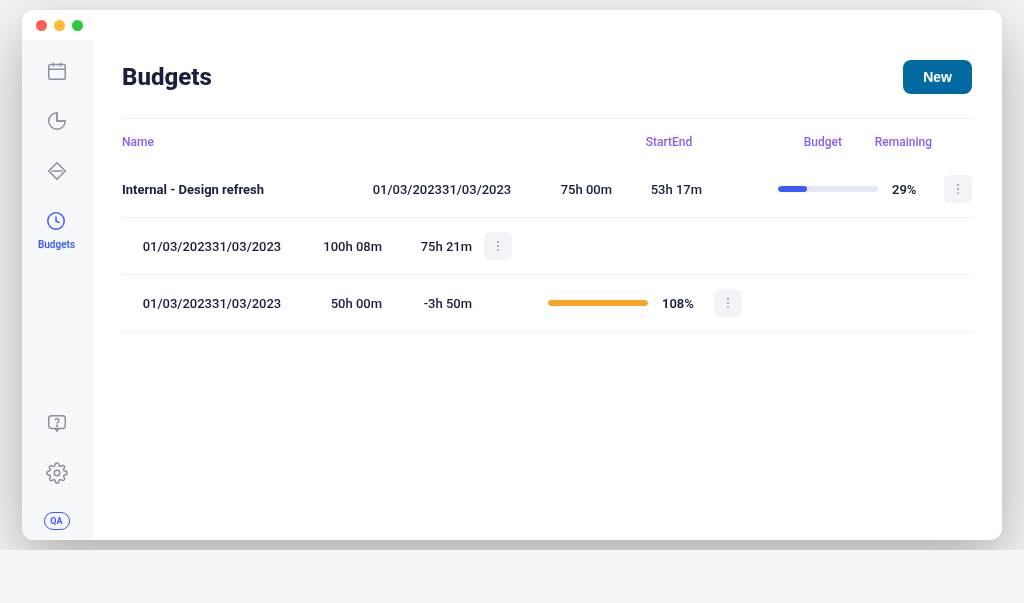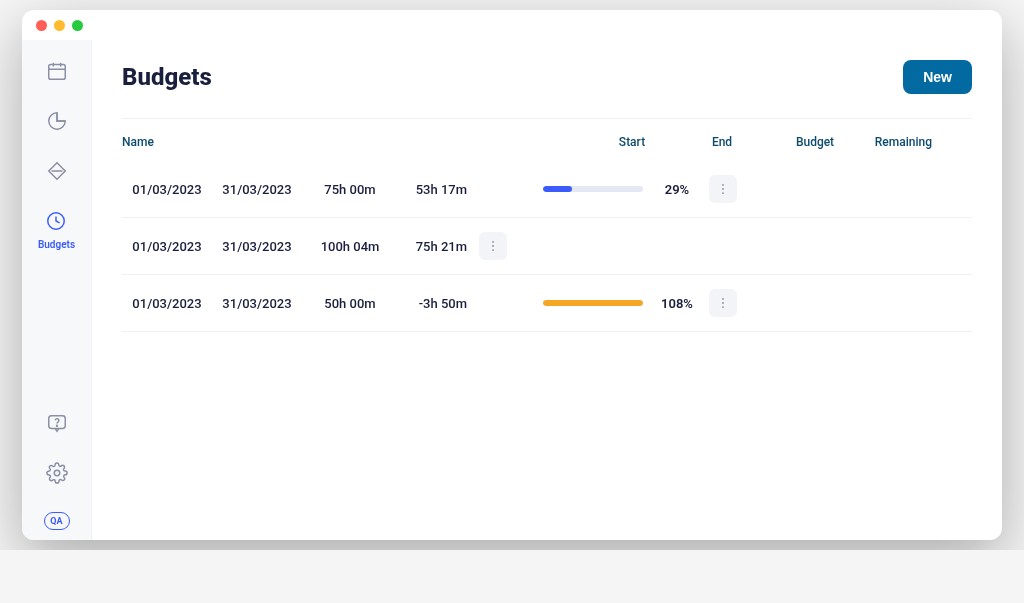--- a/index.html
+++ b/index.html
@@ -113,28 +113,28 @@
       font-size: 14px;
       font-weight: 600;
       cursor: pointer;
     }
 
     .table-head {
       display: flex;
       align-items: center;
       padding: 16px 0 12px 0;
       font-size: 12px;
-      color: #0c4a6e;
+      color: #8b5cf6;
       font-weight: 500;
     }
     .col-name { flex: 1.8; }
-    .col-start { width: 90px; text-align: center; }
-    .col-end { width: 90px; text-align: center; }
-    .col-budget { width: 80px; text-align: center; margin-left: 8px; }
-    .col-remaining { width: 77px; text-align: right; }
+    .col-start { width: 90px; text-align: right; }
+    .col-end { width: 90px; text-align: left; }
+    .col-budget { width: 80px; text-align: right; }
+    .col-remaining { width: 90px; text-align: right; }
     .col-progress { width: 230px; text-align: right; display:flex; align-items:center; justify-content:flex-end; gap:14px;}
     .col-menu { width: 40px; }
 
     .table-row {
       display: flex;
       align-items: center;
       padding: 14px 0;
       border-bottom: 1px solid #eef0f4;
       font-size: 13px;
       color: #1a1f3d;
@@ -162,21 +162,21 @@
       border-radius: 4px;
       overflow: hidden;
       position: relative;
     }
     .progress-fill {
       height: 100%;
       border-radius: 4px;
     }
     .progress-text {
       width: 40px;
-      text-align: center;
+      text-align: left;
       font-weight: 600;
       font-size: 13px;
     }
 
     .row-menu-btn {
       width: 28px;
       height: 28px;
       background: #f3f4f8;
       border: none;
       border-radius: 6px;
@@ -271,20 +271,23 @@
         <div class="col-name">Name</div>
         <div class="col-start">Start</div>
         <div class="col-end">End</div>
         <div class="col-budget">Budget</div>
         <div class="col-remaining">Remaining</div>
         <div class="col-menu"></div>
       </div>
 
       <div id="table-rows">
           <div class="table-row">
+            <div class="row-name">
+              <span>Internal - Design refresh</span>
+            </div>
             <div class="col-start row-val">01/03/2023</div>
             <div class="col-end row-val">31/03/2023</div>
             <div class="col-budget row-val">75h 00m</div>
             <div class="col-remaining row-val">53h 17m</div>
             <div class="col-progress">
               <div class="progress-bar">
                 <div class="progress-fill" style="width: 29%; background: rgb(59, 91, 253);"></div>
               </div>
               <div class="progress-text">29%</div>
             </div>
@@ -294,21 +297,21 @@
                   <circle cx="12" cy="5" r="1.6"></circle>
                   <circle cx="12" cy="12" r="1.6"></circle>
                   <circle cx="12" cy="19" r="1.6"></circle>
                 </svg>
               </button>
             </div>
           </div>
           <div class="table-row">
             <div class="col-start row-val">01/03/2023</div>
             <div class="col-end row-val">31/03/2023</div>
-            <div class="col-budget row-val">100h 04m</div>
+            <div class="col-budget row-val">100h 08m</div>
             <div class="col-remaining row-val">75h 21m</div>
             <div class="col-menu">
               <button class="row-menu-btn">
                 <svg viewBox="0 0 24 24">
                   <circle cx="12" cy="5" r="1.6"></circle>
                   <circle cx="12" cy="12" r="1.6"></circle>
                   <circle cx="12" cy="19" r="1.6"></circle>
                 </svg>
               </button>
             </div>

